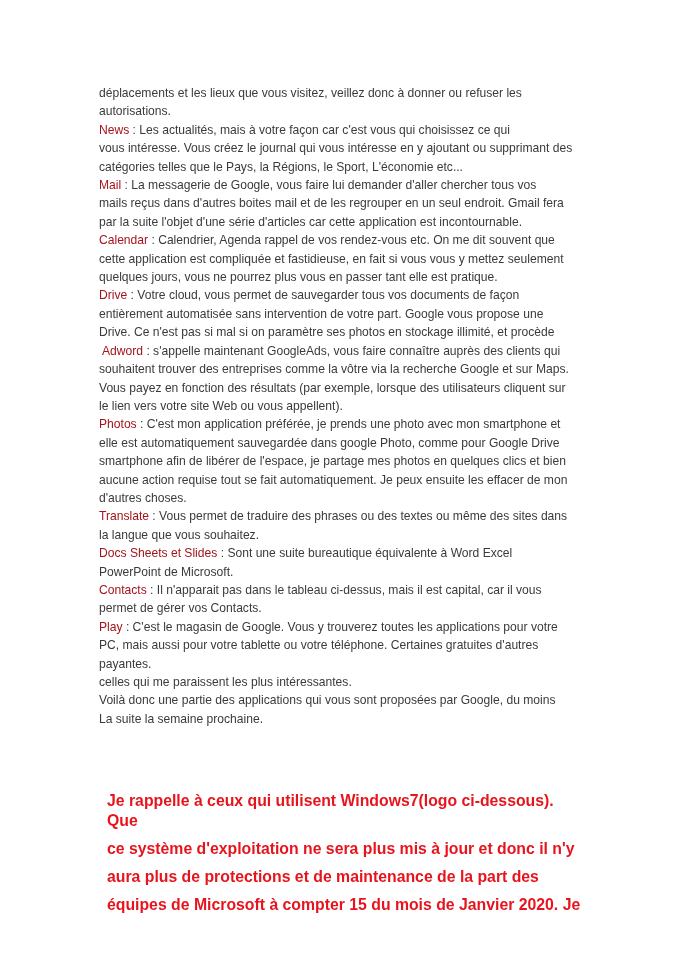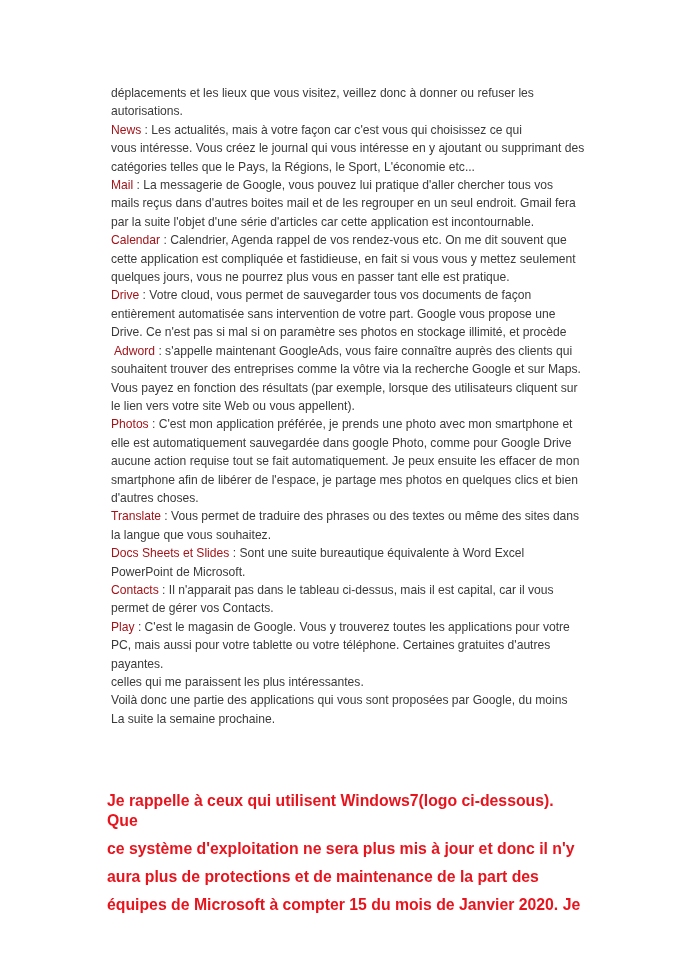--- a/index.html
+++ b/index.html
@@ -3,21 +3,20 @@
 <meta charset="utf-8">
 <style>
   html, body { margin: 0; padding: 0; background: #ffffff; }
   body { width: 685px; height: 968px; position: relative; overflow: hidden; }
   .page { position: absolute; left: 99px; top: 84px; width: 490px; }
   .body-text {
     font-family: "Liberation Sans", sans-serif;
     font-size: 12.1px;
     line-height: 18.4px;
     color: #3a3a3a;
-    margin-left: 12px;
   }
   .body-text p { margin: 0; }
   .label { color: #a3141a; }
   .indent { padding-left: 3px; }
   .notice {
     position: absolute; left: 99px; top: 783px; width: 490px;
     font-family: "Liberation Sans", sans-serif;
     font-weight: bold;
     font-size: 15.8px;
     line-height: 20px;
@@ -34,21 +33,21 @@
     <p>autorisations.</p>
   </div>
 
   <div>
     <p><span class="label">News</span><span> : Les actualités, mais à votre façon car c'est vous qui choisissez ce qui</span></p>
     <p>vous intéresse. Vous créez le journal qui vous intéresse en y ajoutant ou supprimant des</p>
     <p>catégories telles que le Pays, la Régions, le Sport, L'économie etc...</p>
   </div>
 
   <div>
-    <p><span class="label">Mail</span><span> : La messagerie de Google, vous pouvez lui pratique d'aller chercher tous vos</span></p>
+    <p><span class="label">Mail</span><span> : La messagerie de Google, vous faire lui demander d'aller chercher tous vos</span></p>
     <p>mails reçus dans d'autres boites mail et de les regrouper en un seul endroit. Gmail fera</p>
     <p>par la suite l'objet d'une série d'articles car cette application est incontournable.</p>
   </div>
 
   <div>
     <p><span class="label">Calendar</span><span> : Calendrier, Agenda rappel de vos rendez-vous etc. On me dit souvent que</span></p>
     <p>cette application est compliquée et fastidieuse, en fait si vous vous y mettez seulement</p>
     <p>quelques jours, vous ne pourrez plus vous en passer tant elle est pratique.</p>
   </div>
 
@@ -61,22 +60,22 @@
   <div>
     <p class="indent"><span class="label">Adword</span><span> : s'appelle maintenant GoogleAds, vous faire connaître auprès des clients qui</span></p>
     <p>souhaitent trouver des entreprises comme la vôtre via la recherche Google et sur Maps.</p>
     <p>Vous payez en fonction des résultats (par exemple, lorsque des utilisateurs cliquent sur</p>
     <p>le lien vers votre site Web ou vous appellent).</p>
   </div>
 
   <div>
     <p><span class="label">Photos</span><span> : C'est mon application préférée, je prends une photo avec mon smartphone et</span></p>
     <p>elle est automatiquement sauvegardée dans google Photo, comme pour Google Drive</p>
+    <p>smartphone afin de libérer de l'espace, je partage mes photos en quelques clics et bien</p>
     <p>aucune action requise tout se fait automatiquement. Je peux ensuite les effacer de mon</p>
-    <p>smartphone afin de libérer de l'espace, je partage mes photos en quelques clics et bien</p>
     <p>d'autres choses.</p>
   </div>
 
   <div>
     <p><span class="label">Translate</span><span> : Vous permet de traduire des phrases ou des textes ou même des sites dans</span></p>
     <p>la langue que vous souhaitez.</p>
   </div>
 
   <div>
     <p><span class="label">Docs Sheets et Slides</span><span> : Sont une suite bureautique équivalente à Word Excel</span></p>

